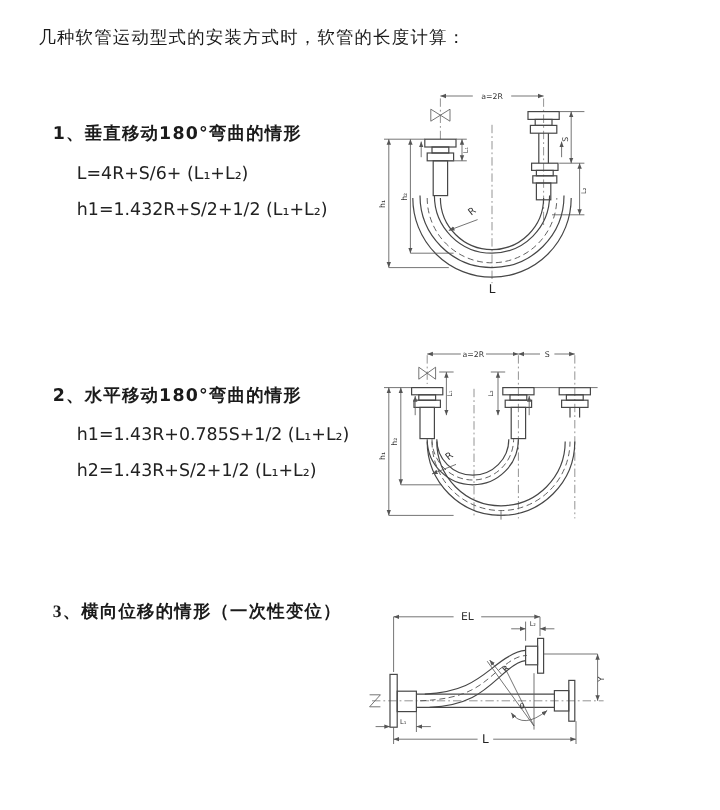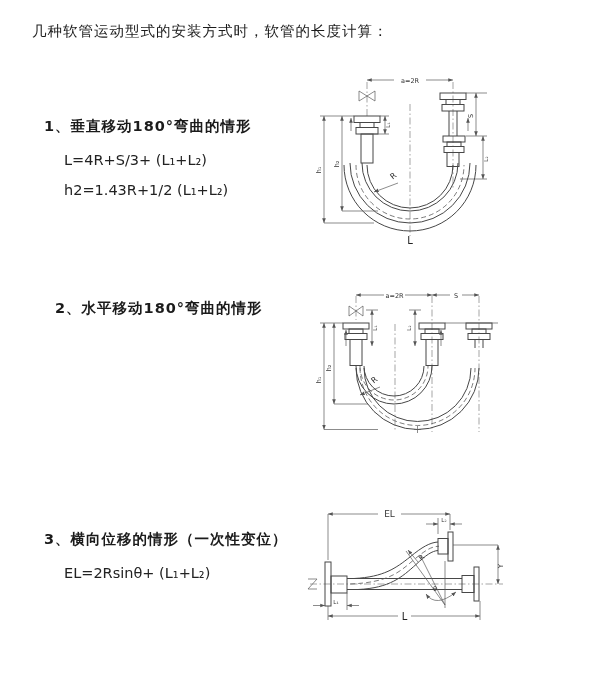--- a/index.html
+++ b/index.html
@@ -7,54 +7,55 @@
     width:600px;height:675px;background:#ffffff;position:relative;overflow:hidden;
     font-family:"DejaVu Sans","Liberation Sans",sans-serif;color:#1e1e1e;
   }
   .page-title{
     position:absolute;left:32px;top:22px;font-size:14.5px;font-weight:normal;
     letter-spacing:1px;color:#1b1b1b;
   }
   .section{position:absolute;left:44px;}
   .section-heading{font-size:14.5px;font-weight:bold;letter-spacing:1px;color:#1b1b1b;margin:0 0 9px 0;}
   .formula{font-size:14.5px;line-height:30px;margin-left:20px;color:#222;white-space:pre;}
-  #sec1{top:117px;}
-  #sec2{top:299px;margin-left:11px;}
-  #sec3{top:530px;}
+  #sec1{top:102px;}
+  #sec2{top:320px;}
+  #sec3{top:500px;font-family:Liberation Serif, serif;}
   .diagram{position:absolute;}
   #dia1{left:310px;top:66px;}
   #dia2{left:308px;top:280px;}
   #dia3{left:298px;top:498px;}
   svg .ln{stroke:#474747;stroke-width:1;fill:none;}
   svg .thin{stroke:#5a5a5a;stroke-width:0.7;fill:none;}
   svg .dash{stroke:#6a6a6a;stroke-width:0.6;fill:none;stroke-dasharray:7 2.5 1.5 2.5;}
   svg .hdash{stroke:#5a5a5a;stroke-width:0.8;fill:none;stroke-dasharray:5 3;}
   svg .dimtxt{font-size:6.5px;fill:#333;font-family:"DejaVu Sans",sans-serif;}
   svg .dimtxt-sm{font-size:5.5px;fill:#333;font-family:"DejaVu Sans",sans-serif;}
   svg .biglbl{font-size:10px;fill:#222;font-family:"DejaVu Sans",sans-serif;}
   svg .rlbl{font-size:8px;fill:#333;font-family:"DejaVu Sans",sans-serif;}
 </style>
 </head>
 <body>
 
 <div class="page-title">几种软管运动型式的安装方式时，软管的长度计算：</div>
 
 <div class="section" id="sec1">
   <div class="section-heading">1、垂直移动180°弯曲的情形</div>
-  <div class="formula">L=4R+S/3+ (L₁+L₂)</div>
-  <div class="formula">h2=1.43R+1/2 (L₁+L₂)</div>
+  <div class="formula">L=4R+S/6+ (L₁+L₂)</div>
+  <div class="formula">h1=1.432R+S/2+1/2 (L₁+L₂)</div>
 </div>
 
 <div class="section" id="sec2">
   <div class="section-heading">2、水平移动180°弯曲的情形</div>
+  <div class="formula">h1=1.43R+0.785S+1/2 (L₁+L₂)</div>
+  <div class="formula">h2=1.43R+S/2+1/2 (L₁+L₂)</div>
 </div>
 
 <div class="section" id="sec3">
   <div class="section-heading">3、横向位移的情形（一次性变位）</div>
-  <div class="formula">EL=2Rsinθ+ (L₁+L₂)</div>
 </div>
 
 <svg id="dia1" class="diagram" width="270" height="198" viewBox="0 0 270 198">
   <defs>
     <marker id="d1ae" viewBox="0 0 10 10" refX="9" refY="5" markerWidth="7.5" markerHeight="7.5" orient="auto">
       <path d="M0,1.5 L9,5 L0,8.5 z" fill="#555"></path>
     </marker>
     <marker id="d1as" viewBox="0 0 10 10" refX="9" refY="5" markerWidth="7.5" markerHeight="7.5" orient="auto-start-reverse">
       <path d="M0,1.5 L9,5 L0,8.5 z" fill="#555"></path>
     </marker>

